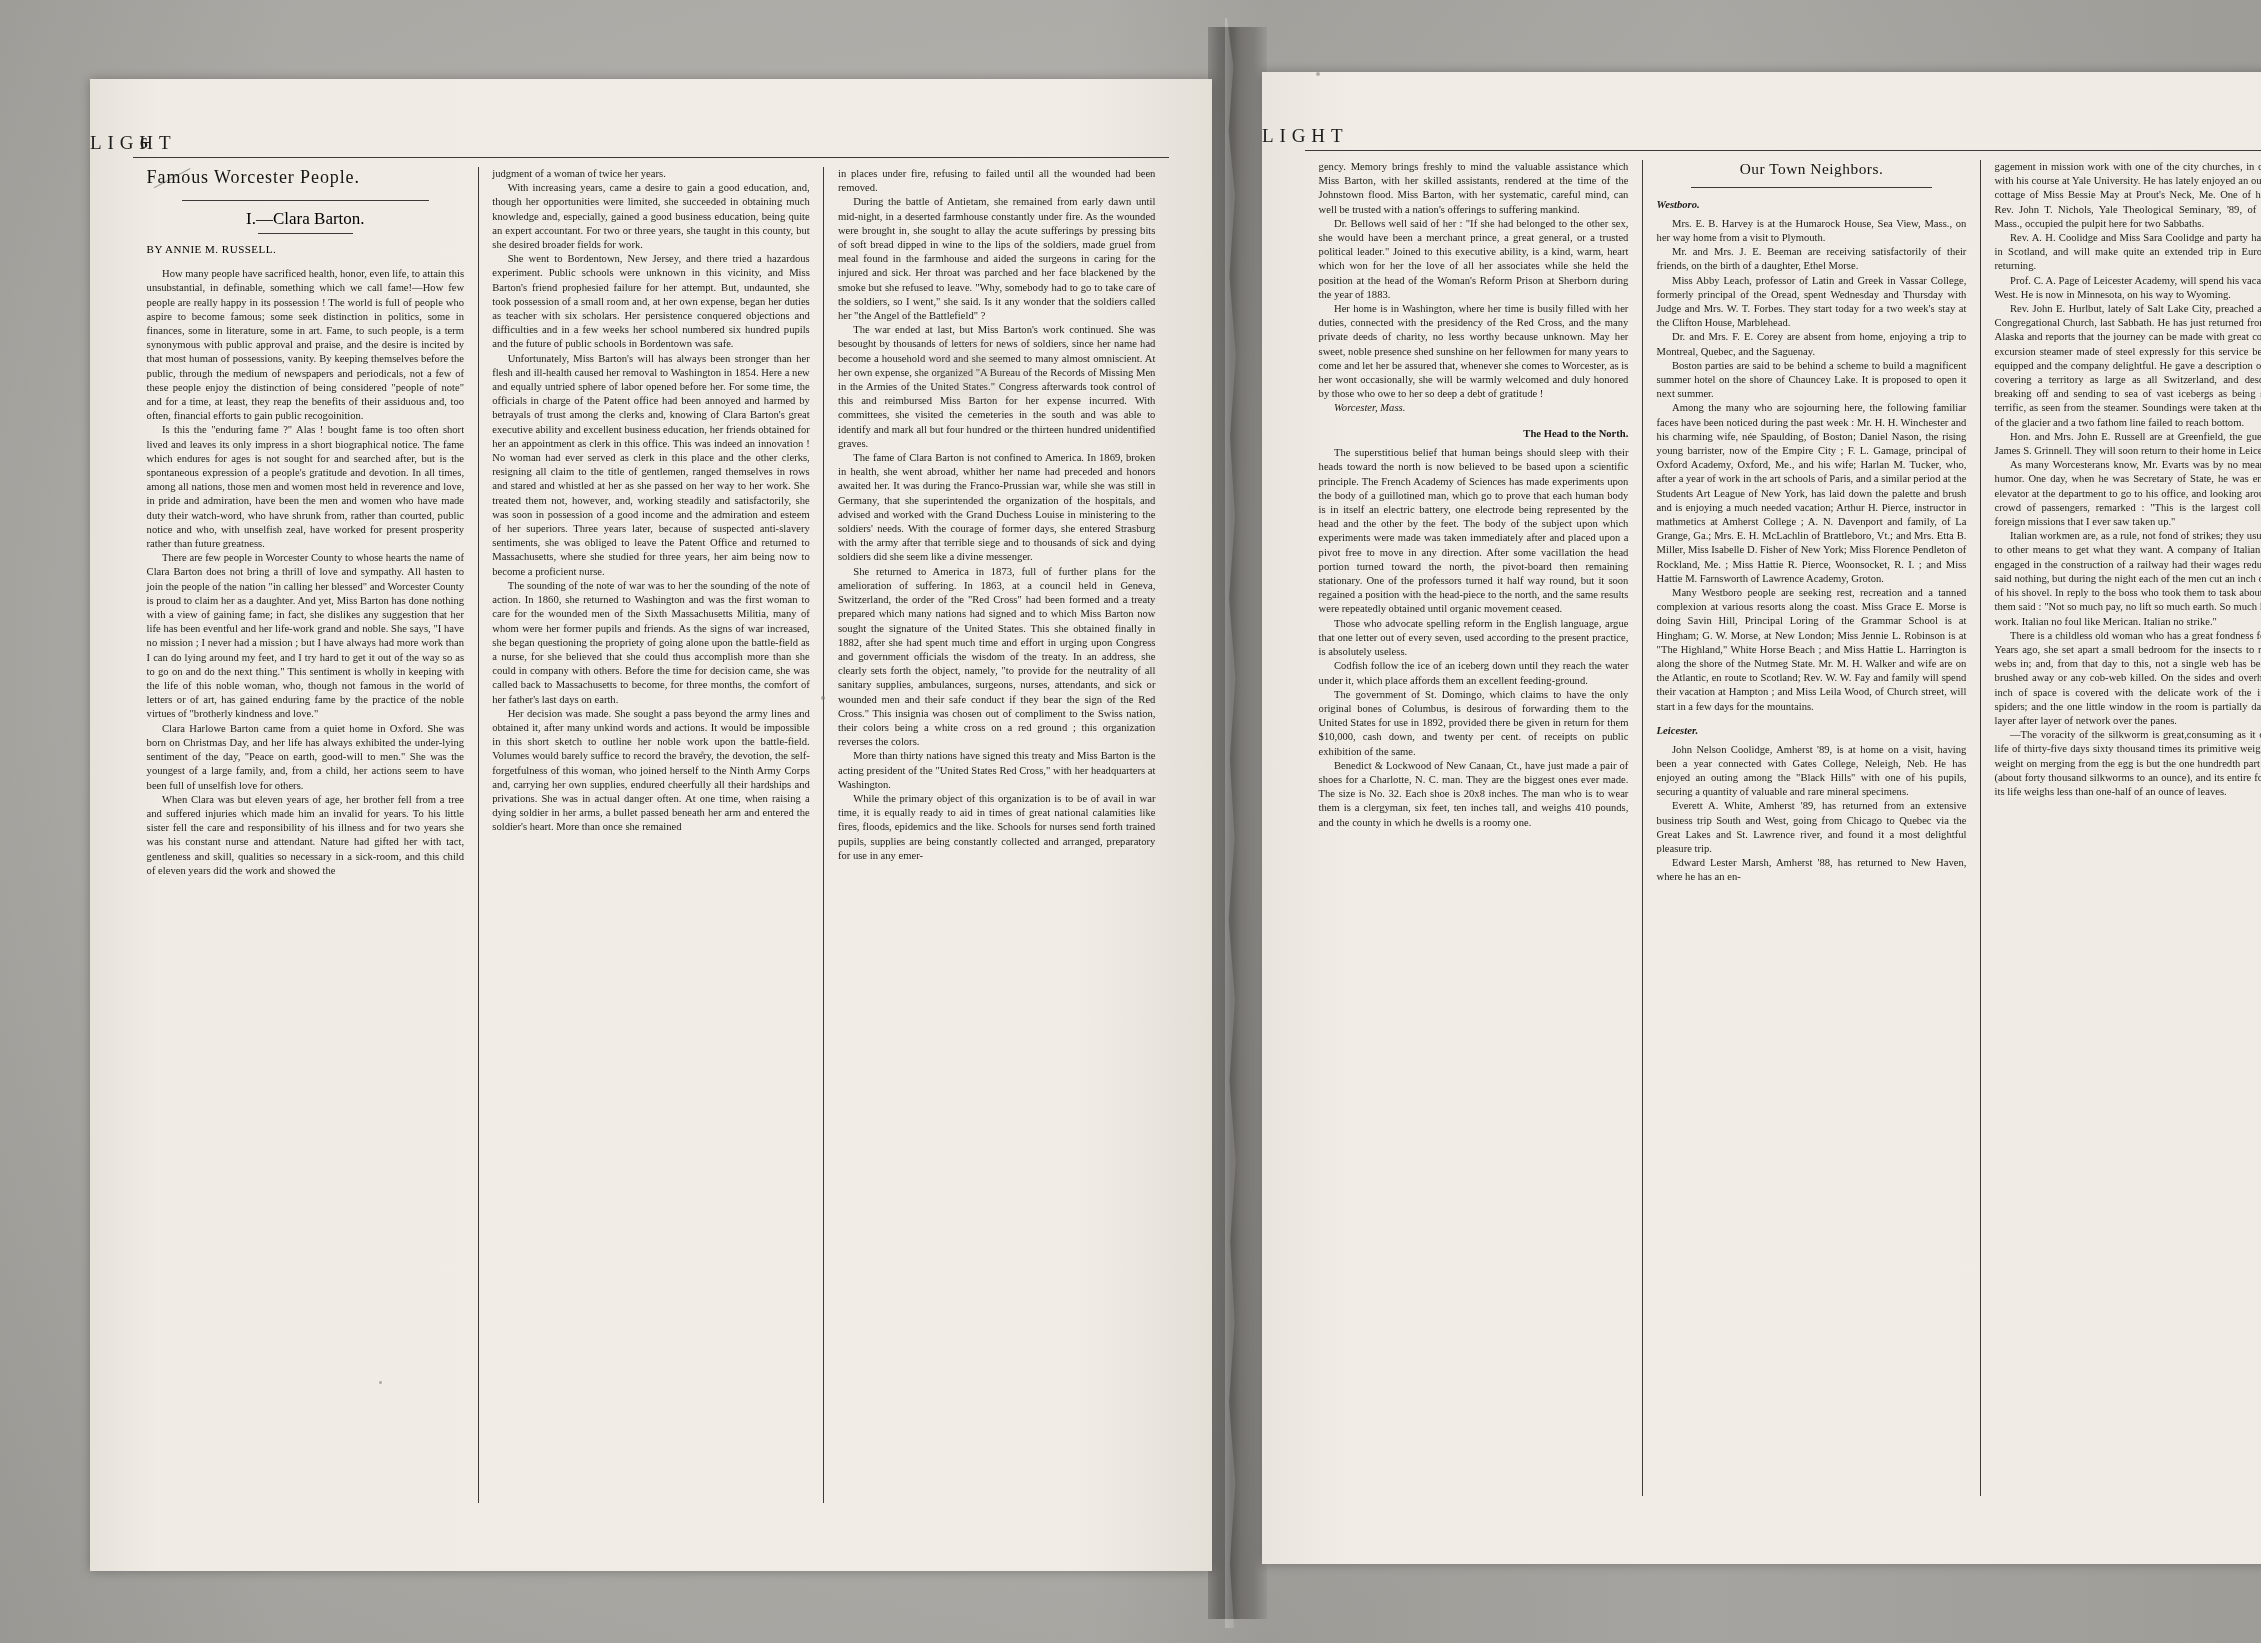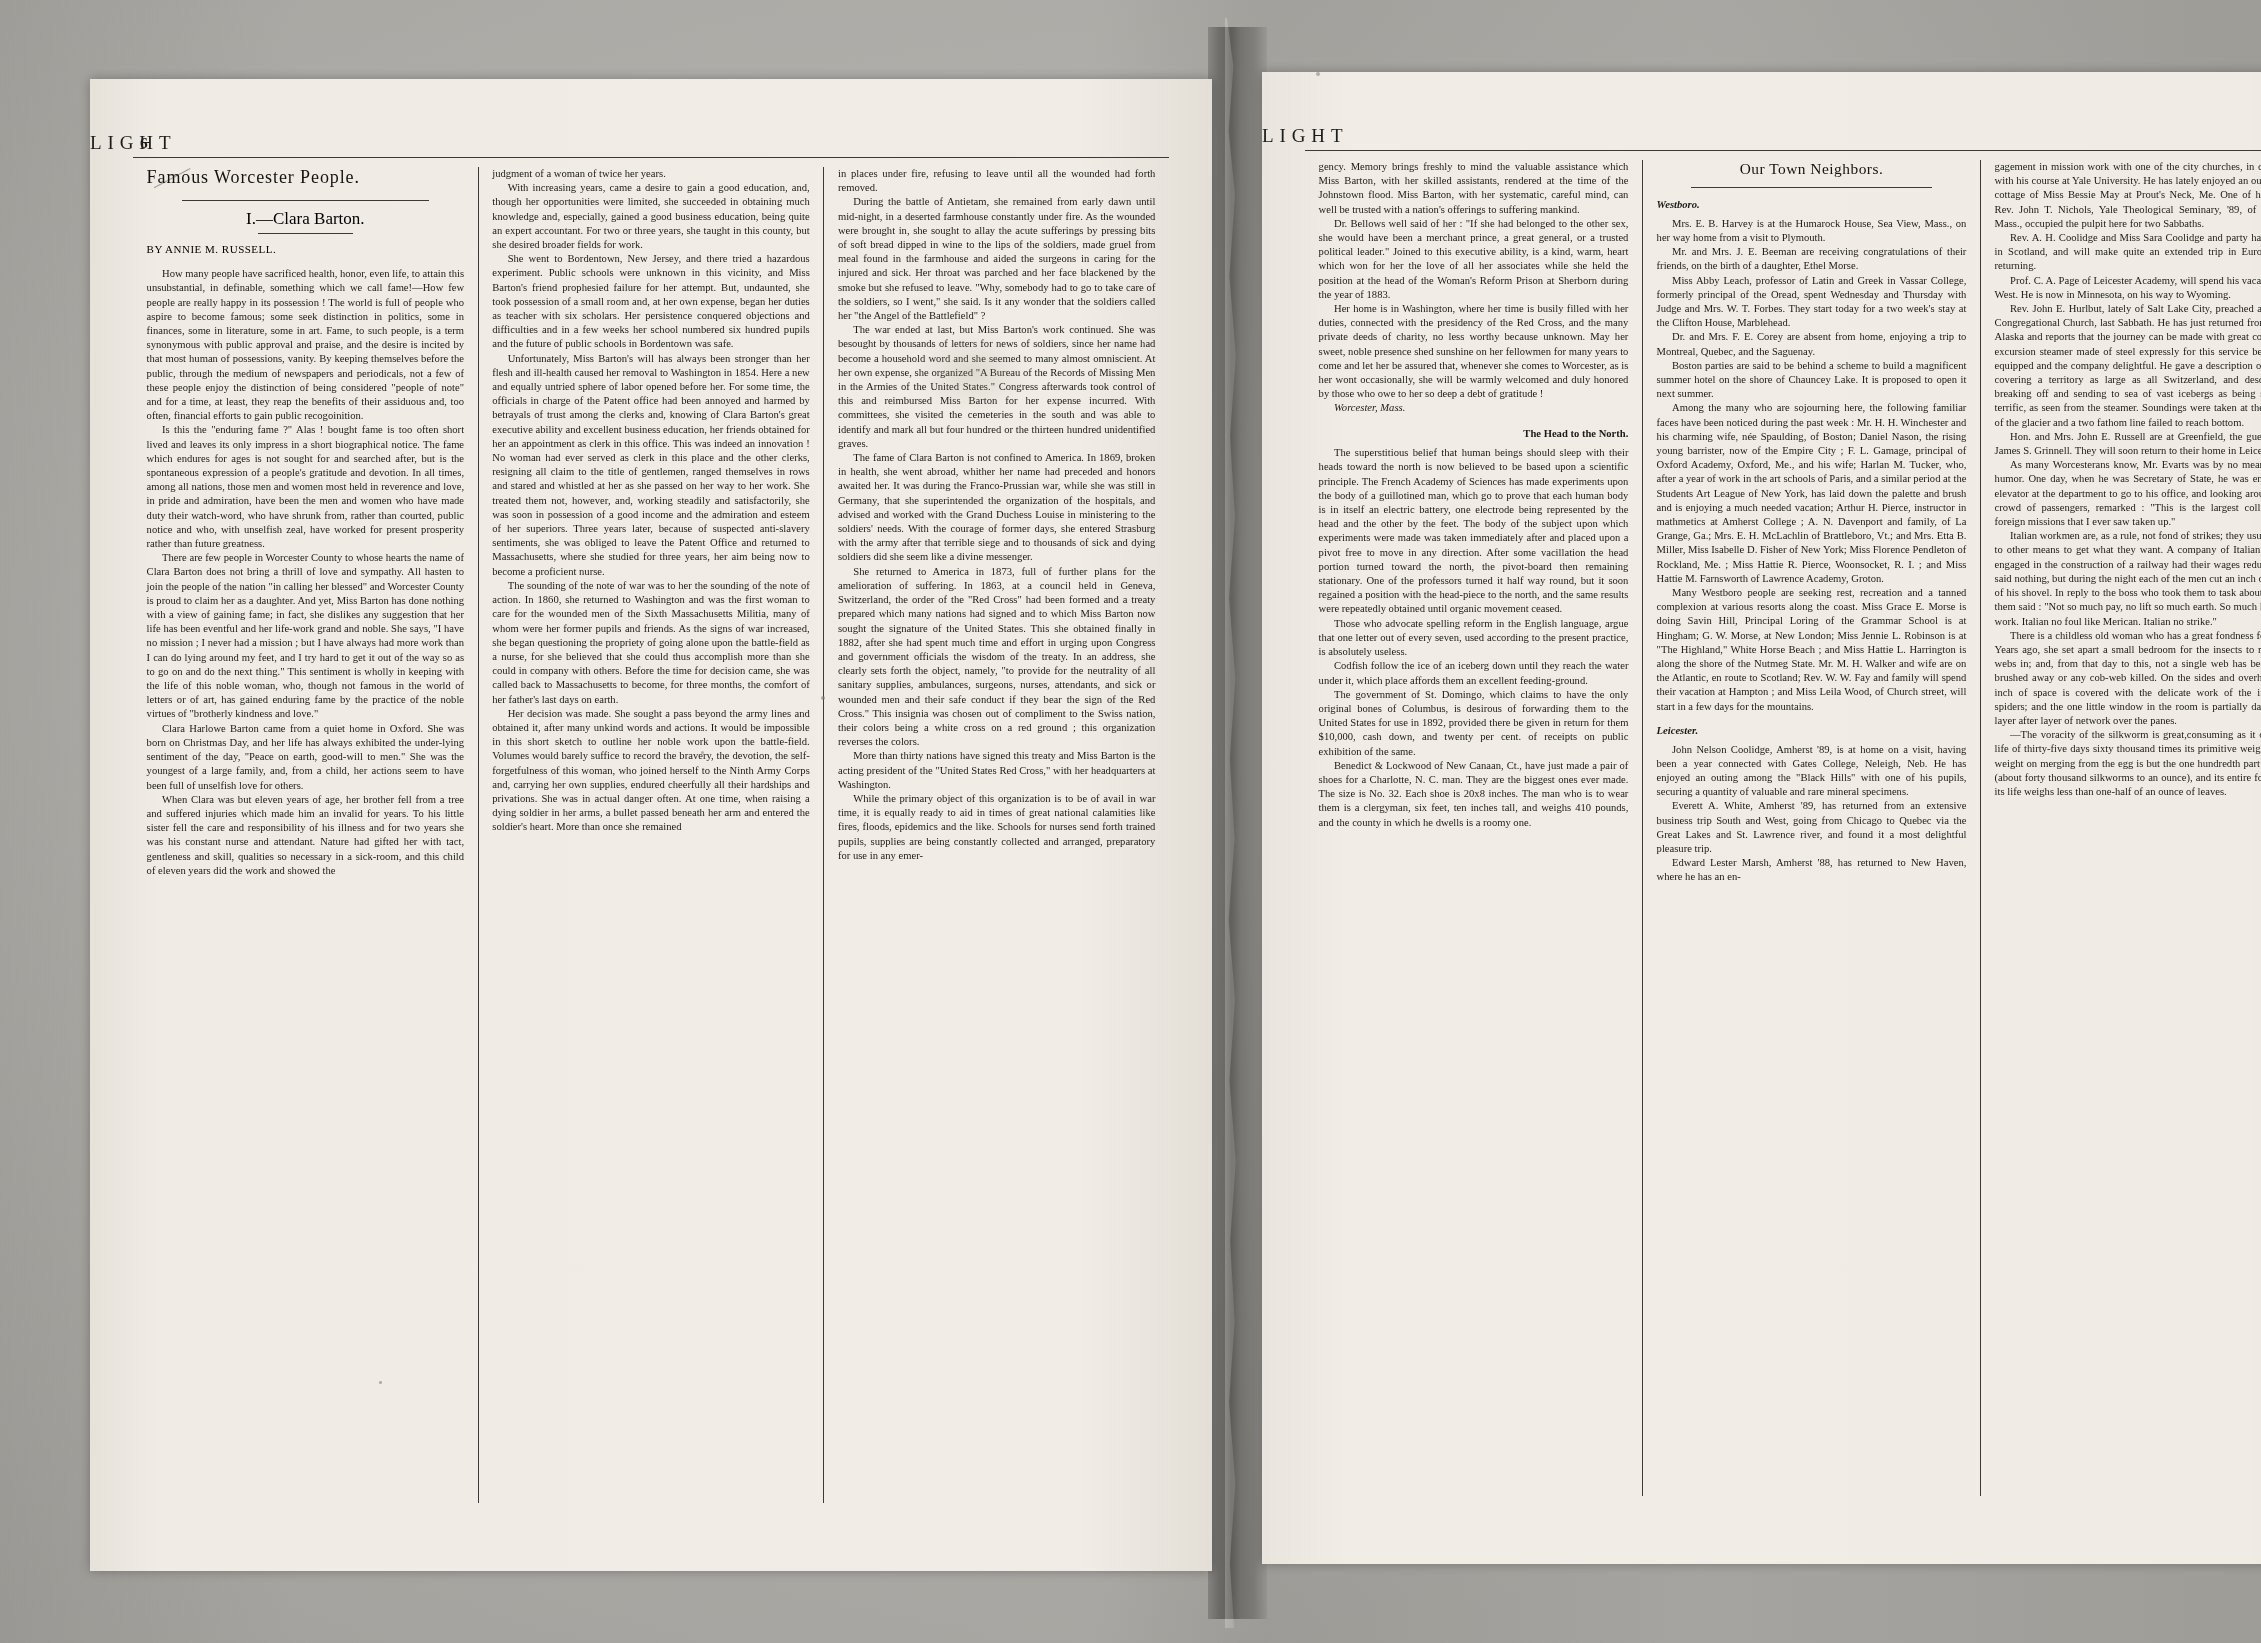--- a/index.html
+++ b/index.html
@@ -256,21 +256,21 @@
             <p>With increasing years, came a desire to gain a good education, and, though her opportunities were limited, she succeeded in obtaining much knowledge and, especially, gained a good business education, being quite an expert accountant. For two or three years, she taught in this county, but she desired broader fields for work.</p>
             <p>She went to Bordentown, New Jersey, and there tried a hazardous experiment. Public schools were unknown in this vicinity, and Miss Barton's friend prophesied failure for her attempt. But, undaunted, she took possession of a small room and, at her own expense, began her duties as teacher with six scholars. Her persistence conquered objections and difficulties and in a few weeks her school numbered six hundred pupils and the future of public schools in Bordentown was safe.</p>
             <p>Unfortunately, Miss Barton's will has always been stronger than her flesh and ill-health caused her removal to Washington in 1854. Here a new and equally untried sphere of labor opened before her. For some time, the officials in charge of the Patent office had been annoyed and harmed by betrayals of trust among the clerks and, knowing of Clara Barton's great executive ability and excellent business education, her friends obtained for her an appointment as clerk in this office. This was indeed an innovation ! No woman had ever served as clerk in this place and the other clerks, resigning all claim to the title of gentlemen, ranged themselves in rows and stared and whistled at her as she passed on her way to her work. She treated them not, however, and, working steadily and satisfactorily, she was soon in possession of a good income and the admiration and esteem of her superiors. Three years later, because of suspected anti-slavery sentiments, she was obliged to leave the Patent Office and returned to Massachusetts, where she studied for three years, her aim being now to become a proficient nurse.</p>
             <p>The sounding of the note of war was to her the sounding of the note of action. In 1860, she returned to Washington and was the first woman to care for the wounded men of the Sixth Massachusetts Militia, many of whom were her former pupils and friends. As the signs of war increased, she began questioning the propriety of going alone upon the battle-field as a nurse, for she believed that she could thus accomplish more than she could in company with others. Before the time for decision came, she was called back to Massachusetts to become, for three months, the comfort of her father's last days on earth.</p>
             <p>Her decision was made. She sought a pass beyond the army lines and obtained it, after many unkind words and actions. It would be impossible in this short sketch to outline her noble work upon the battle-field. Volumes would barely suffice to record the bravery, the devotion, the self-forgetfulness of this woman, who joined herself to the Ninth Army Corps and, carrying her own supplies, endured cheerfully all their hardships and privations. She was in actual danger often. At one time, when raising a dying soldier in her arms, a bullet passed beneath her arm and entered the soldier's heart. More than once she remained</p>
           </div>
         </div>
 
         <div class="col">
           <div class="col-body">
-            <p class="noindent">in places under fire, refusing to leave until all the wounded had forth removed.</p>
+            <p class="noindent">in places under fire, refusing to failed until all the wounded had been removed.</p>
             <p>During the battle of Antietam, she remained from early dawn until mid-night, in a deserted farmhouse constantly under fire. As the wounded were brought in, she sought to allay the acute sufferings by pressing bits of soft bread dipped in wine to the lips of the soldiers, made gruel from meal found in the farmhouse and aided the surgeons in caring for the injured and sick. Her throat was parched and her face blackened by the smoke but she refused to leave. "Why, somebody had to go to take care of the soldiers, so I went," she said. Is it any wonder that the soldiers called her "the Angel of the Battlefield" ?</p>
             <p>The war ended at last, but Miss Barton's work continued. She was besought by thousands of letters for news of soldiers, since her name had become a household word and she seemed to many almost omniscient. At her own expense, she organized "A Bureau of the Records of Missing Men in the Armies of the United States." Congress afterwards took control of this and reimbursed Miss Barton for her expense incurred. With committees, she visited the cemeteries in the south and was able to identify and mark all but four hundred or the thirteen hundred unidentified graves.</p>
             <p>The fame of Clara Barton is not confined to America. In 1869, broken in health, she went abroad, whither her name had preceded and honors awaited her. It was during the Franco-Prussian war, while she was still in Germany, that she superintended the organization of the hospitals, and advised and worked with the Grand Duchess Louise in ministering to the soldiers' needs. With the courage of former days, she entered Strasburg with the army after that terrible siege and to thousands of sick and dying soldiers did she seem like a divine messenger.</p>
             <p>She returned to America in 1873, full of further plans for the amelioration of suffering. In 1863, at a council held in Geneva, Switzerland, the order of the "Red Cross" had been formed and a treaty prepared which many nations had signed and to which Miss Barton now sought the signature of the United States. This she obtained finally in 1882, after she had spent much time and effort in urging upon Congress and government officials the wisdom of the treaty. In an address, she clearly sets forth the object, namely, "to provide for the neutrality of all sanitary supplies, ambulances, surgeons, nurses, attendants, and sick or wounded men and their safe conduct if they bear the sign of the Red Cross." This insignia was chosen out of compliment to the Swiss nation, their colors being a white cross on a red ground ; this organization reverses the colors.</p>
             <p>More than thirty nations have signed this treaty and Miss Barton is the acting president of the "United States Red Cross," with her headquarters at Washington.</p>
             <p>While the primary object of this organization is to be of avail in war time, it is equally ready to aid in times of great national calamities like fires, floods, epidemics and the like. Schools for nurses send forth trained pupils, supplies are being constantly collected and arranged, preparatory for use in any emer-</p>
           </div>
         </div>
 
       </div>
@@ -303,21 +303,21 @@
             <p>Benedict &amp; Lockwood of New Canaan, Ct., have just made a pair of shoes for a Charlotte, N. C. man. They are the biggest ones ever made. The size is No. 32. Each shoe is 20x8 inches. The man who is to wear them is a clergyman, six feet, ten inches tall, and weighs 410 pounds, and the county in which he dwells is a roomy one.</p>
           </div>
         </div>
 
         <div class="col">
           <div class="section-title">Our Town Neighbors.</div>
           <div class="head-rule"></div>
           <div class="col-body">
             <div class="place">Westboro.</div>
             <p>Mrs. E. B. Harvey is at the Humarock House, Sea View, Mass., on her way home from a visit to Plymouth.</p>
-            <p>Mr. and Mrs. J. E. Beeman are receiving congratulations of their friends, on the birth of a daughter, Ethel Morse.</p>
+            <p>Mr. and Mrs. J. E. Beeman are receiving satisfactorily of their friends, on the birth of a daughter, Ethel Morse.</p>
             <p>Miss Abby Leach, professor of Latin and Greek in Vassar College, formerly principal of the Oread, spent Wednesday and Thursday with Judge and Mrs. W. T. Forbes. They start today for a two week's stay at the Clifton House, Marblehead.</p>
             <p>Dr. and Mrs. F. E. Corey are absent from home, enjoying a trip to Montreal, Quebec, and the Saguenay.</p>
             <p>Boston parties are said to be behind a scheme to build a magnificent summer hotel on the shore of Chauncey Lake. It is proposed to open it next summer.</p>
             <p>Among the many who are sojourning here, the following familiar faces have been noticed during the past week : Mr. H. H. Winchester and his charming wife, née Spaulding, of Boston; Daniel Nason, the rising young barrister, now of the Empire City ; F. L. Gamage, principal of Oxford Academy, Oxford, Me., and his wife; Harlan M. Tucker, who, after a year of work in the art schools of Paris, and a similar period at the Students Art League of New York, has laid down the palette and brush and is enjoying a much needed vacation; Arthur H. Pierce, instructor in mathmetics at Amherst College ; A. N. Davenport and family, of La Grange, Ga.; Mrs. E. H. McLachlin of Brattleboro, Vt.; and Mrs. Etta B. Miller, Miss Isabelle D. Fisher of New York; Miss Florence Pendleton of Rockland, Me. ; Miss Hattie R. Pierce, Woonsocket, R. I. ; and Miss Hattie M. Farnsworth of Lawrence Academy, Groton.</p>
             <p>Many Westboro people are seeking rest, recreation and a tanned complexion at various resorts along the coast. Miss Grace E. Morse is doing Savin Hill, Principal Loring of the Grammar School is at Hingham; G. W. Morse, at New London; Miss Jennie L. Robinson is at "The Highland," White Horse Beach ; and Miss Hattie L. Harrington is along the shore of the Nutmeg State. Mr. M. H. Walker and wife are on the Atlantic, en route to Scotland; Rev. W. W. Fay and family will spend their vacation at Hampton ; and Miss Leila Wood, of Church street, will start in a few days for the mountains.</p>
             <div class="place">Leicester.</div>
             <p>John Nelson Coolidge, Amherst '89, is at home on a visit, having been a year connected with Gates College, Neleigh, Neb. He has enjoyed an outing among the "Black Hills" with one of his pupils, securing a quantity of valuable and rare mineral specimens.</p>
             <p>Everett A. White, Amherst '89, has returned from an extensive business trip South and West, going from Chicago to Quebec via the Great Lakes and St. Lawrence river, and found it a most delightful pleasure trip.</p>
             <p>Edward Lester Marsh, Amherst '88, has returned to New Haven, where he has an en-</p>
           </div>

